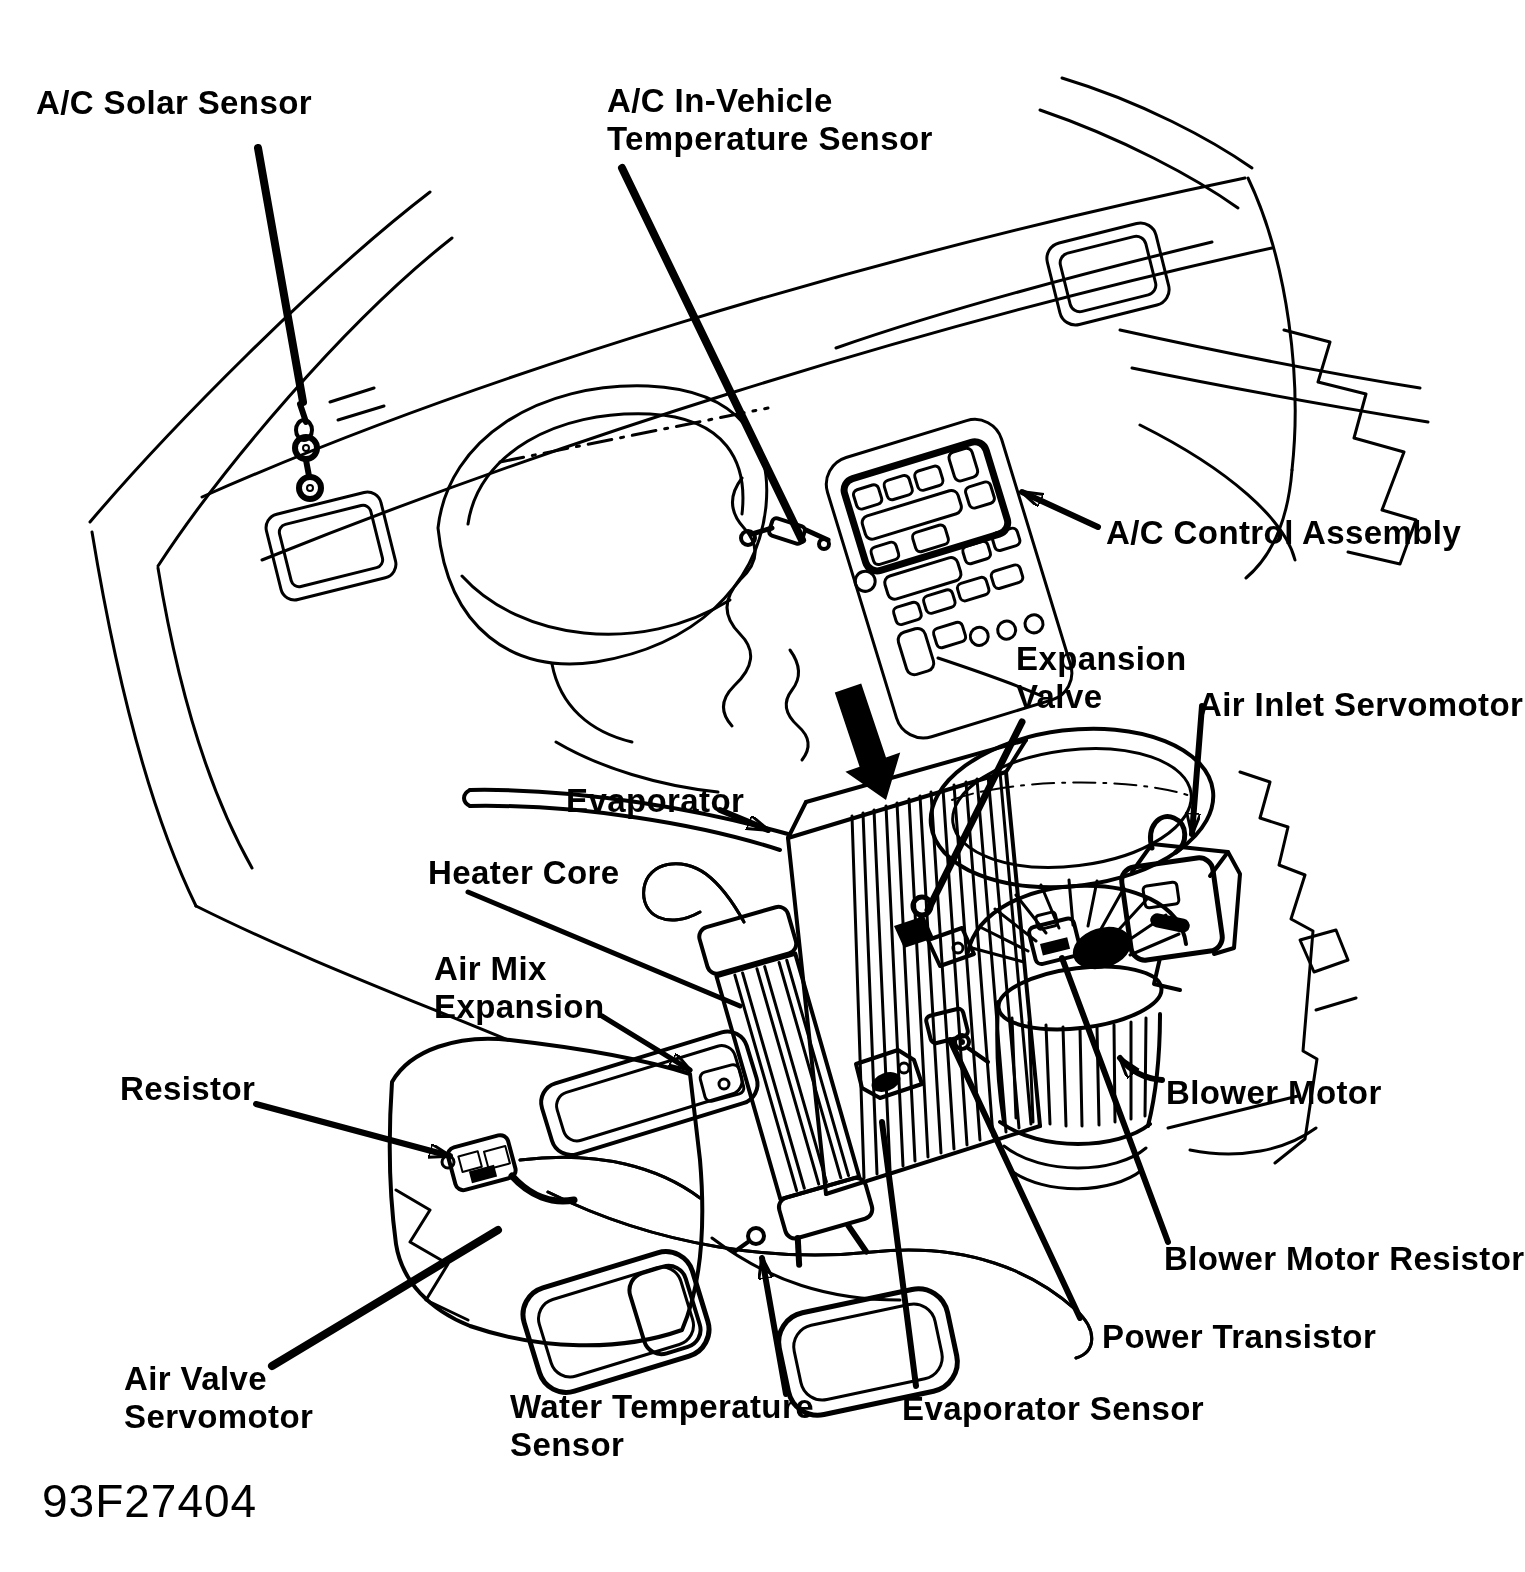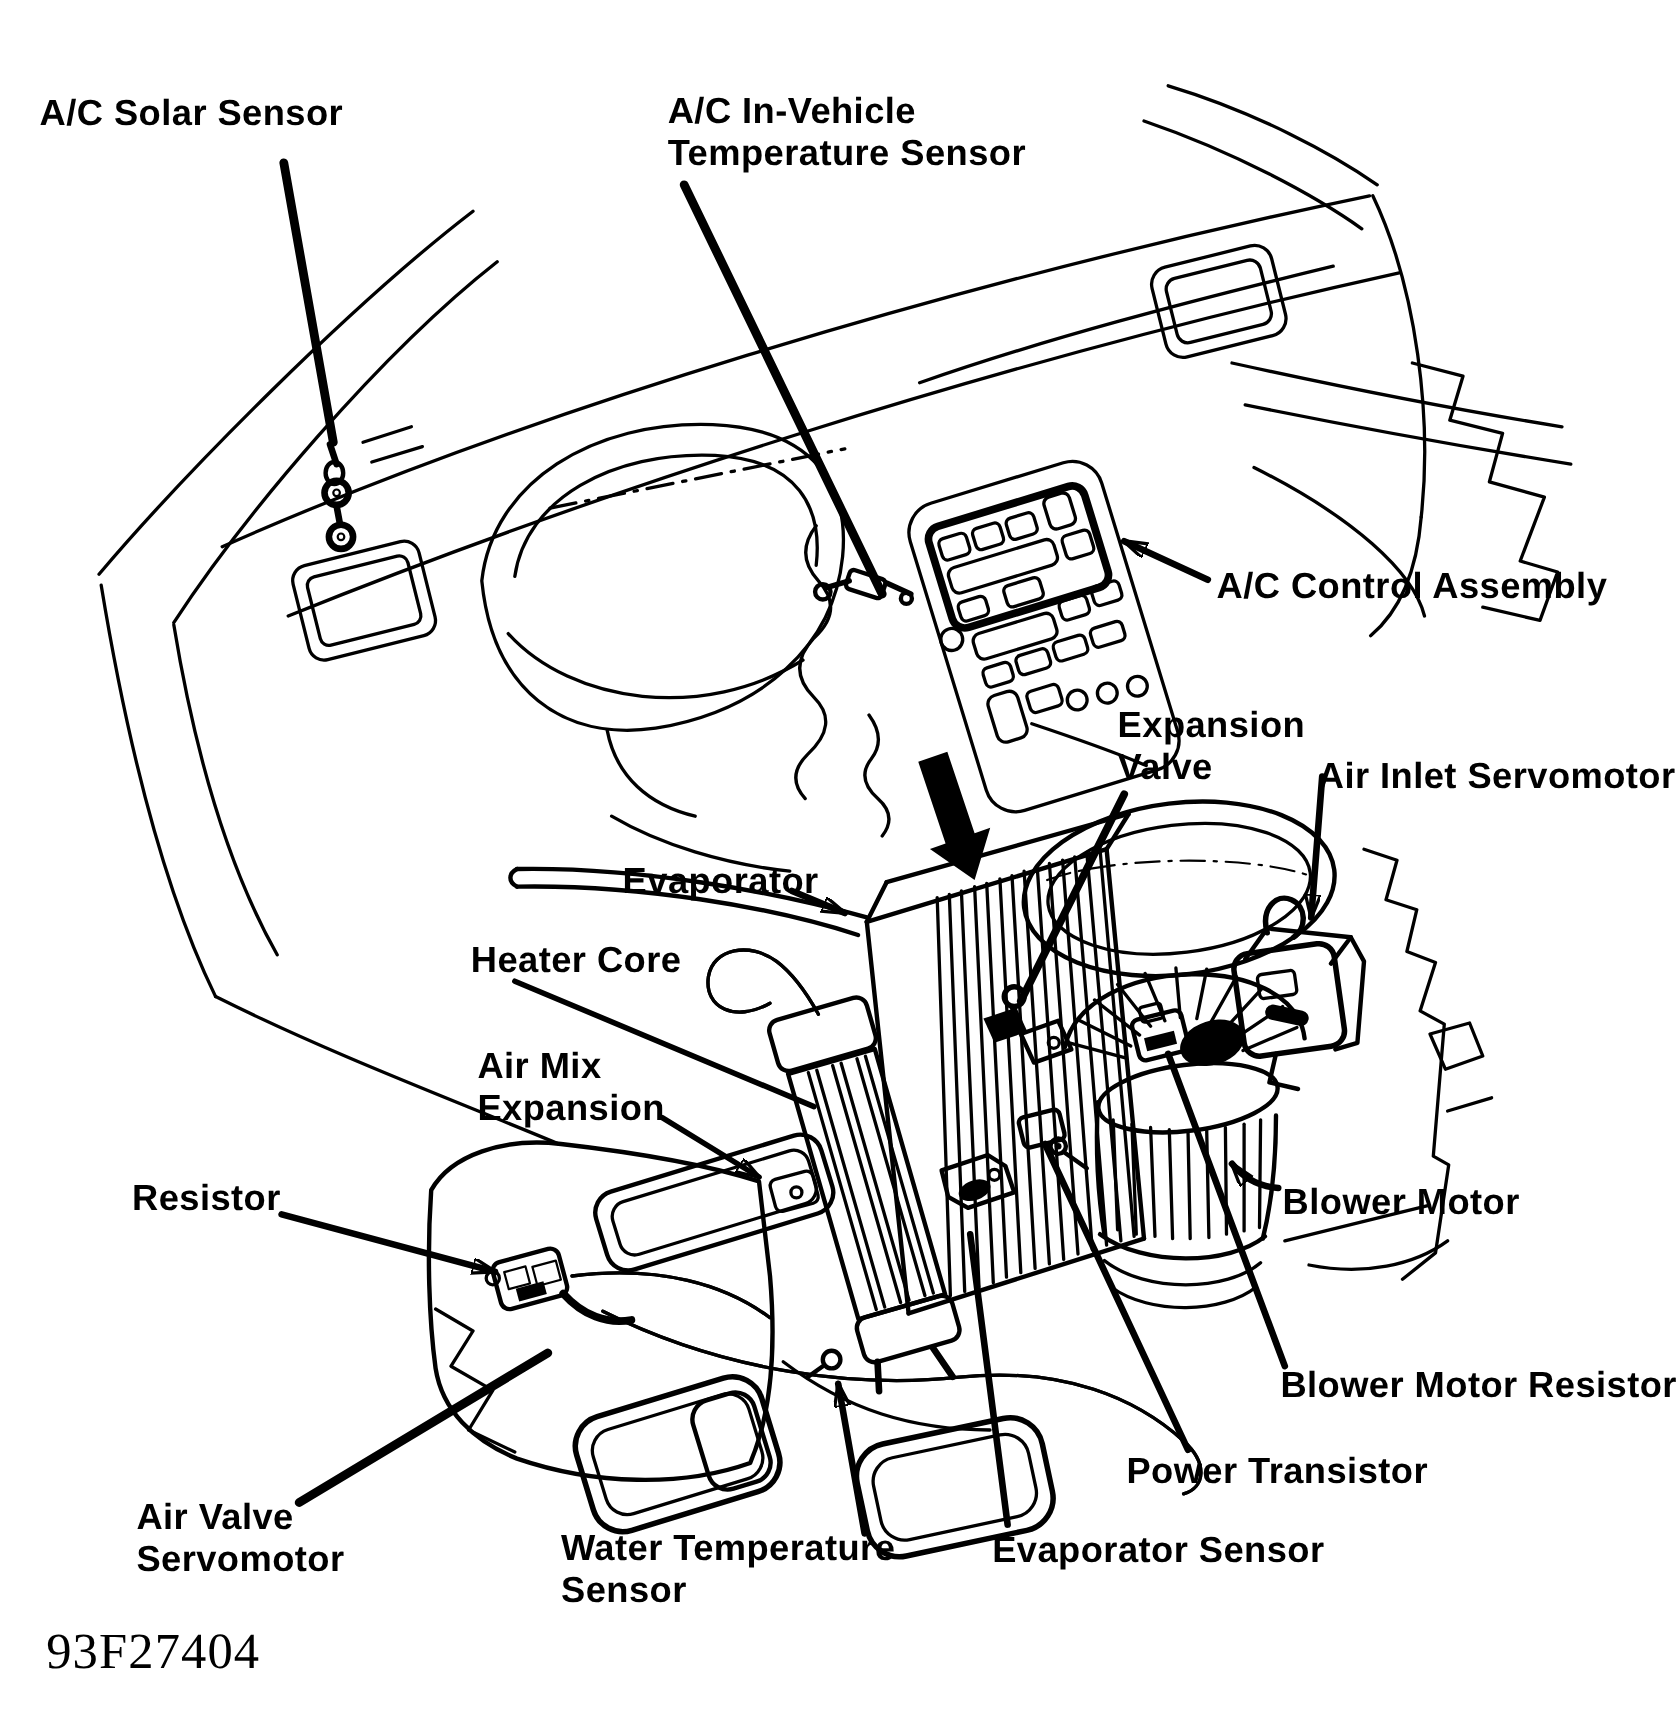--- a/index.html
+++ b/index.html
@@ -1,21 +1,21 @@
 <!DOCTYPE html>
 <html><head>
 <meta charset="utf-8">
 <style>
   html,body{margin:0;padding:0;background:#fff;}
   .stage{position:relative;width:1525px;height:1572px;background:#fff;overflow:hidden;
          font-family:"Liberation Sans",sans-serif;color:#000;}
   .art{position:absolute;left:0;top:0;}
   .callout{position:absolute;font-size:33px;line-height:38px;white-space:pre-line;
            letter-spacing:.4px;color:#000;font-weight:bold;}
-  .figcode{position:absolute;font-family:Liberation Serif, serif;font-size:46px;
+  .figcode{position:absolute;font-family:Liberation Sans, sans-serif;font-size:46px;
            letter-spacing:1px;color:#000;}
   
   .ln,.ln path,.ln line,.ln rect,.ln circle,.ln ellipse{fill:none;stroke:#000;stroke-width:3;
       stroke-linecap:round;stroke-linejoin:round;}
   .s2{stroke-width:2 !important}.s4{stroke-width:4 !important}.s5{stroke-width:5 !important}
   .s6{stroke-width:6 !important}.s7{stroke-width:7 !important}.s8{stroke-width:8 !important}
   .fb{fill:#000 !important;stroke:none !important}
   .hoseB{fill:none;stroke:#000;stroke-width:17;stroke-linecap:round}
   .hoseW{fill:none;stroke:#fff;stroke-width:8;stroke-linecap:round}
 </style>
@@ -320,21 +320,21 @@
 <div class="callout" style="left:1016px;top:640px">Expansion
 Valve</div>
 <div class="callout" style="left:1198px;top:686px">Air Inlet Servomotor</div>
 <div class="callout" style="left:566px;top:782px">Evaporator</div>
 <div class="callout" style="left:428px;top:854px">Heater Core</div>
 <div class="callout" style="left:434px;top:950px">Air Mix
 Expansion</div>
 <div class="callout" style="left:120px;top:1070px">Resistor</div>
 <div class="callout" style="left:1166px;top:1074px">Blower Motor</div>
 <div class="callout" style="left:1164px;top:1240px">Blower Motor Resistor</div>
-<div class="callout" style="left:1024px;top:1318px">Power Transistor</div>
+<div class="callout" style="left:1102px;top:1318px">Power Transistor</div>
 <div class="callout" style="left:902px;top:1390px">Evaporator Sensor</div>
 <div class="callout" style="left:510px;top:1388px">Water Temperature
 Sensor</div>
 <div class="callout" style="left:124px;top:1360px">Air Valve
 Servomotor</div>
 <div class="figcode" style="left:42px;top:1474px">93F27404</div>
 
 </div>
 
 </body></html>

